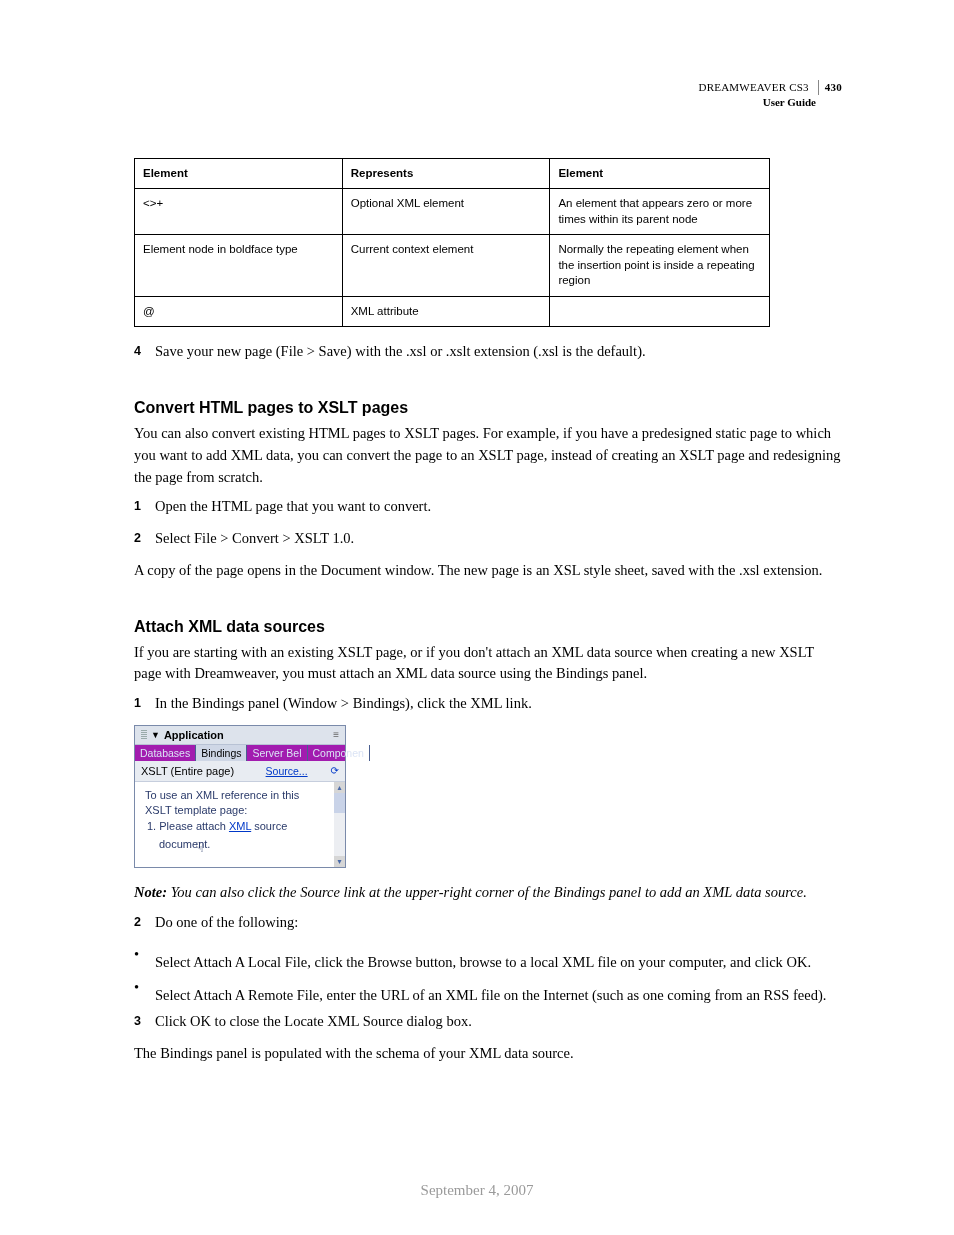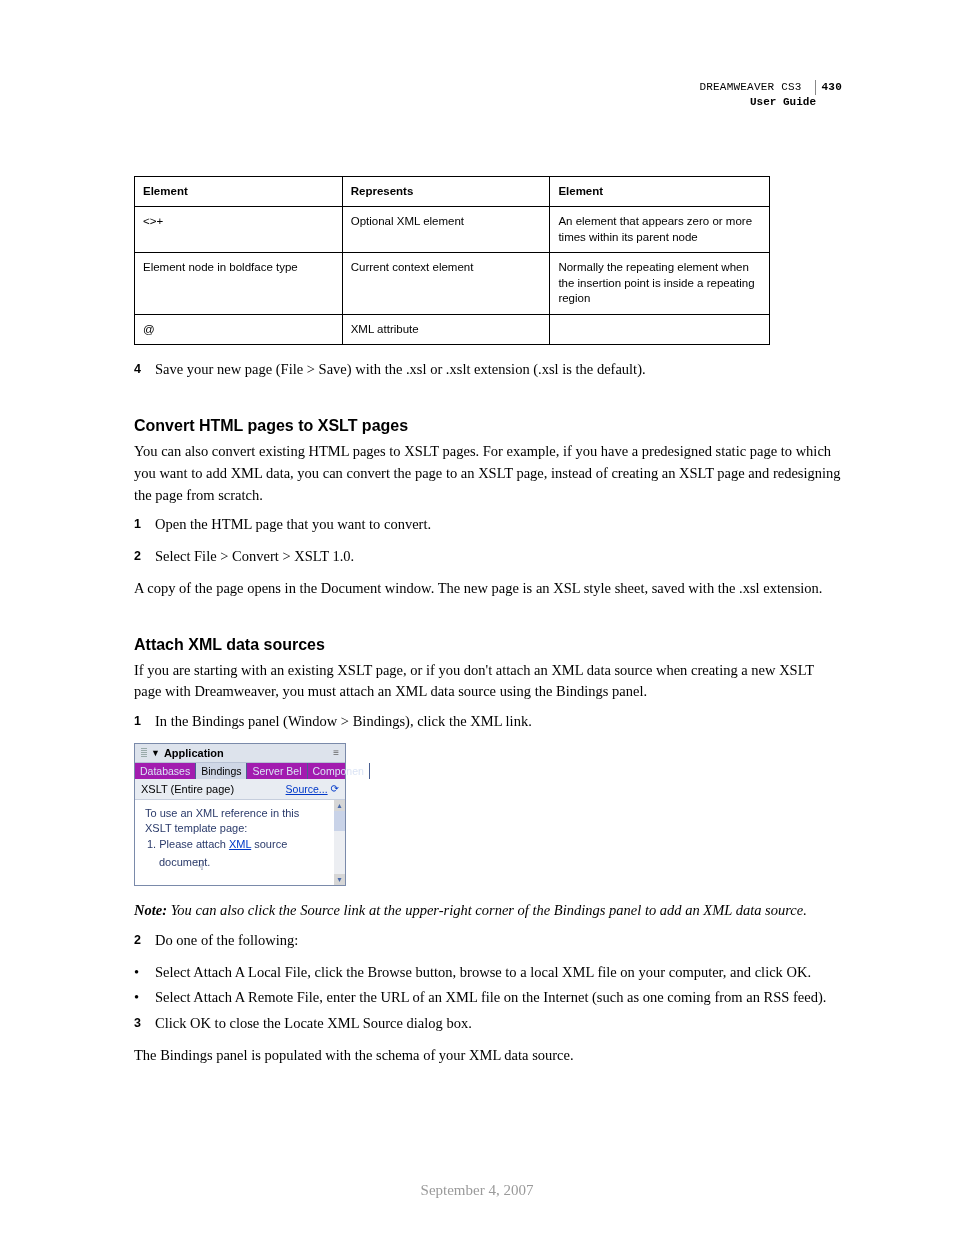--- a/index.html
+++ b/index.html
@@ -9,24 +9,24 @@
     color: #000;
     width: 954px;
     height: 1235px;
     position: relative;
   }
   .page {
     padding: 80px 112px 0 134px;
   }
   .header {
     text-align: right;
-    font-family: Liberation Mono, monospace;
+    font-family: Liberation Serif, serif;
     font-size: 11px;
     line-height: 1.35;
-    margin-bottom: 66px;
+    margin-bottom: 48px;
     position: relative;
   }
   .header-line1 {
     letter-spacing: 0.02em;
   }
   .header-line2 {
     font-weight: 700;
     padding-right: 26px;
   }
   .page-num {
@@ -71,21 +71,21 @@
     padding-top: 1px;
   }
   .numlist .txt { flex: 1; }
   .bullet {
     display: flex;
     margin: 4px 0 4px 0;
     font-size: 14.5px;
     line-height: 1.5;
   }
   .bullet .dot { width: 21px; flex-shrink: 0; text-align:left;}
-  .bullet .txt { flex: 1; }
+  .bullet .txt { flex: 1; margin-top: 8px; }
   h2.section {
     font-family: "Myriad Pro", "Segoe UI", Arial, sans-serif;
     font-weight: 700;
     font-size: 16px;
     margin-top: 36px;
     margin-bottom: 6px;
   }
   p.body {
     font-size: 14.5px;
     line-height: 1.5;
@@ -141,20 +141,21 @@
     background: #cfd7e6;
     color: #000;
   }
   .panel-sub {
     display: flex;
     align-items: center;
     padding: 4px 6px;
     border-bottom: 1px solid #c6cedd;
     font-size: 11px;
     background:#e8ecf2;
+    gap:20px;
   }
   .panel-sub .src {
     margin-left: auto;
     color: #0038c8;
     text-decoration: underline;
     font-size: 10.5px;
   }
   .panel-sub .refresh {
     margin-left:3px; font-size:10px; color:#0038c8;
   }

